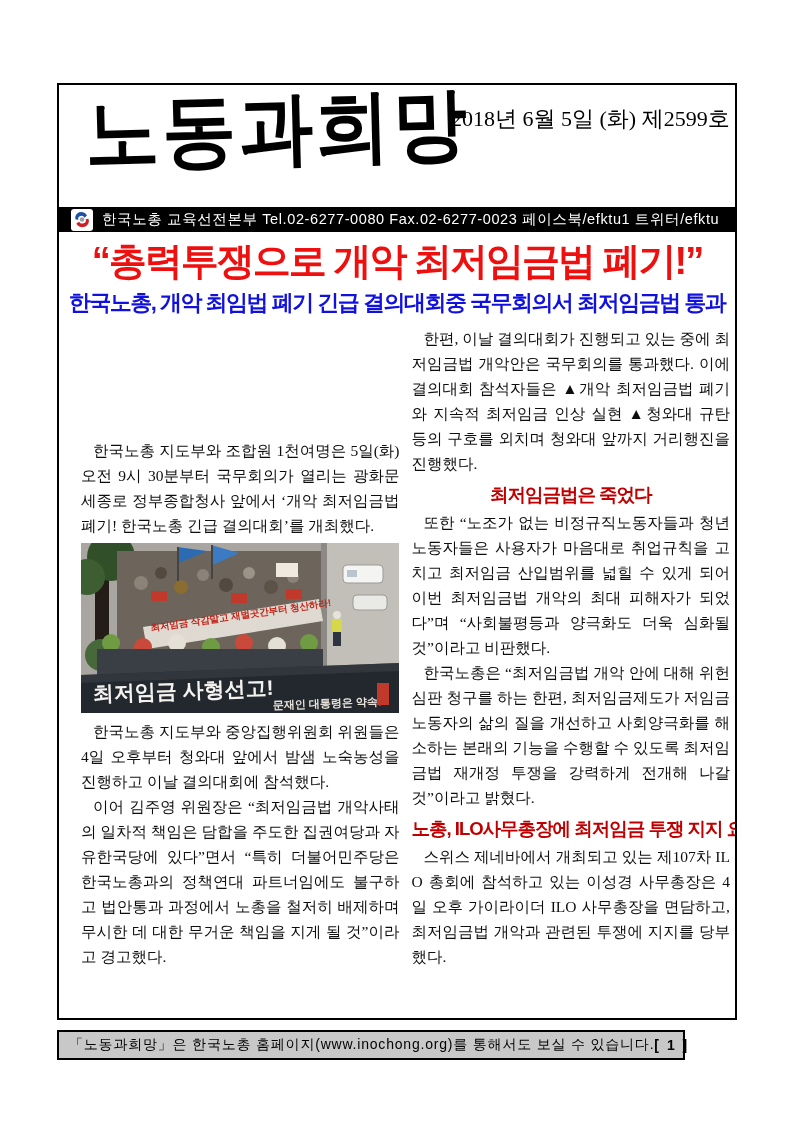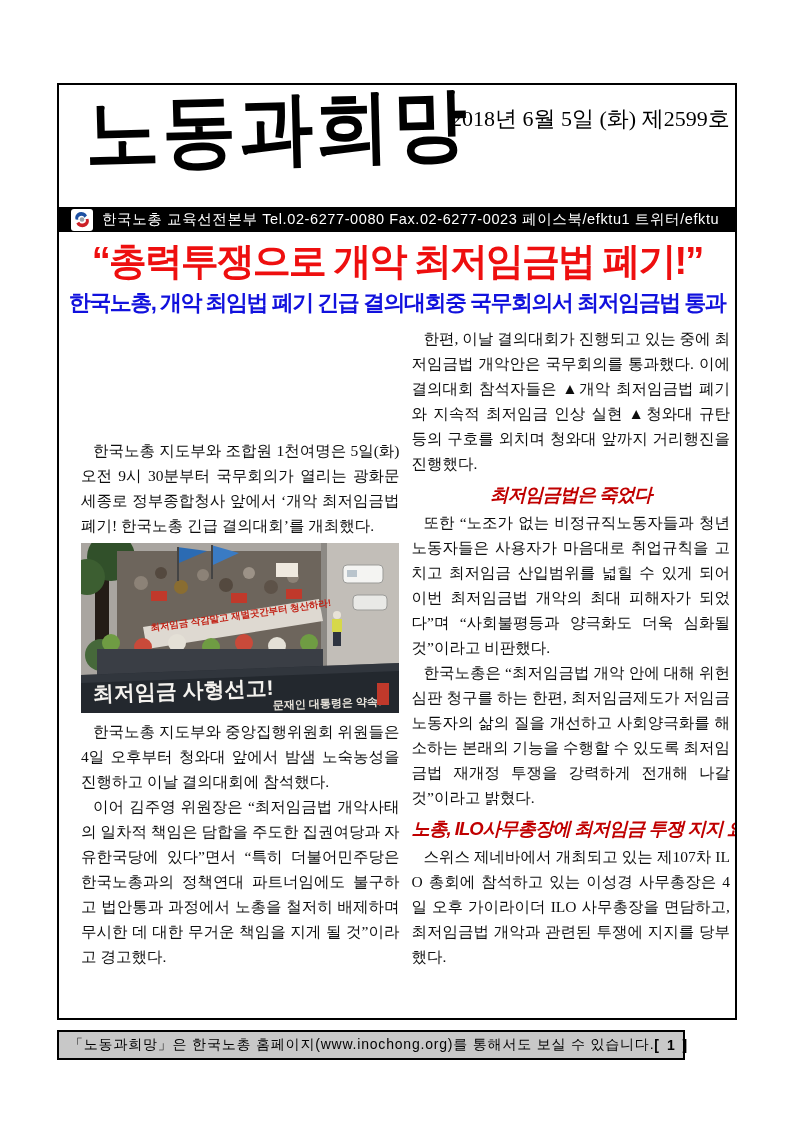--- a/index.html
+++ b/index.html
@@ -43,21 +43,21 @@
                letter-spacing:-1.5px;white-space:nowrap;
                font-family:Liberation Sans, sans-serif;}
 
   
   .columns{display:flex;gap:12px;padding:8px 5px 0 22px;align-items:flex-end;}
   .col{flex:1;min-width:0;font-size:15.5px;line-height:25px;text-align:justify;
        word-break:break-all;color:#0d0d0d;}
   .col p{margin:0;text-indent:12px;}
   .red-header{color:#c00000;font-weight:900;text-align:center;font-size:18.5px;
               letter-spacing:-1px;margin:7px 0 3px;line-height:24px;
-              font-family:"Liberation Sans","DejaVu Sans",sans-serif;white-space:nowrap;font-style:italic;}
+              font-family:"Liberation Sans","DejaVu Sans",sans-serif;white-space:nowrap;}
 
   
   .photo{width:318px;height:170px;margin:5px 0 6px 0;display:block;}
 
   
   .footer-bar{position:absolute;left:57px;top:1030px;width:628px;height:30px;
               background:#c8c8c8;border:2px solid #000;box-sizing:border-box;
               display:flex;align-items:center;justify-content:space-between;
               padding:0 10px;font-size:14px;letter-spacing:0.8px;color:#000;
               font-family:"Liberation Sans","DejaVu Sans",sans-serif;white-space:nowrap;}

